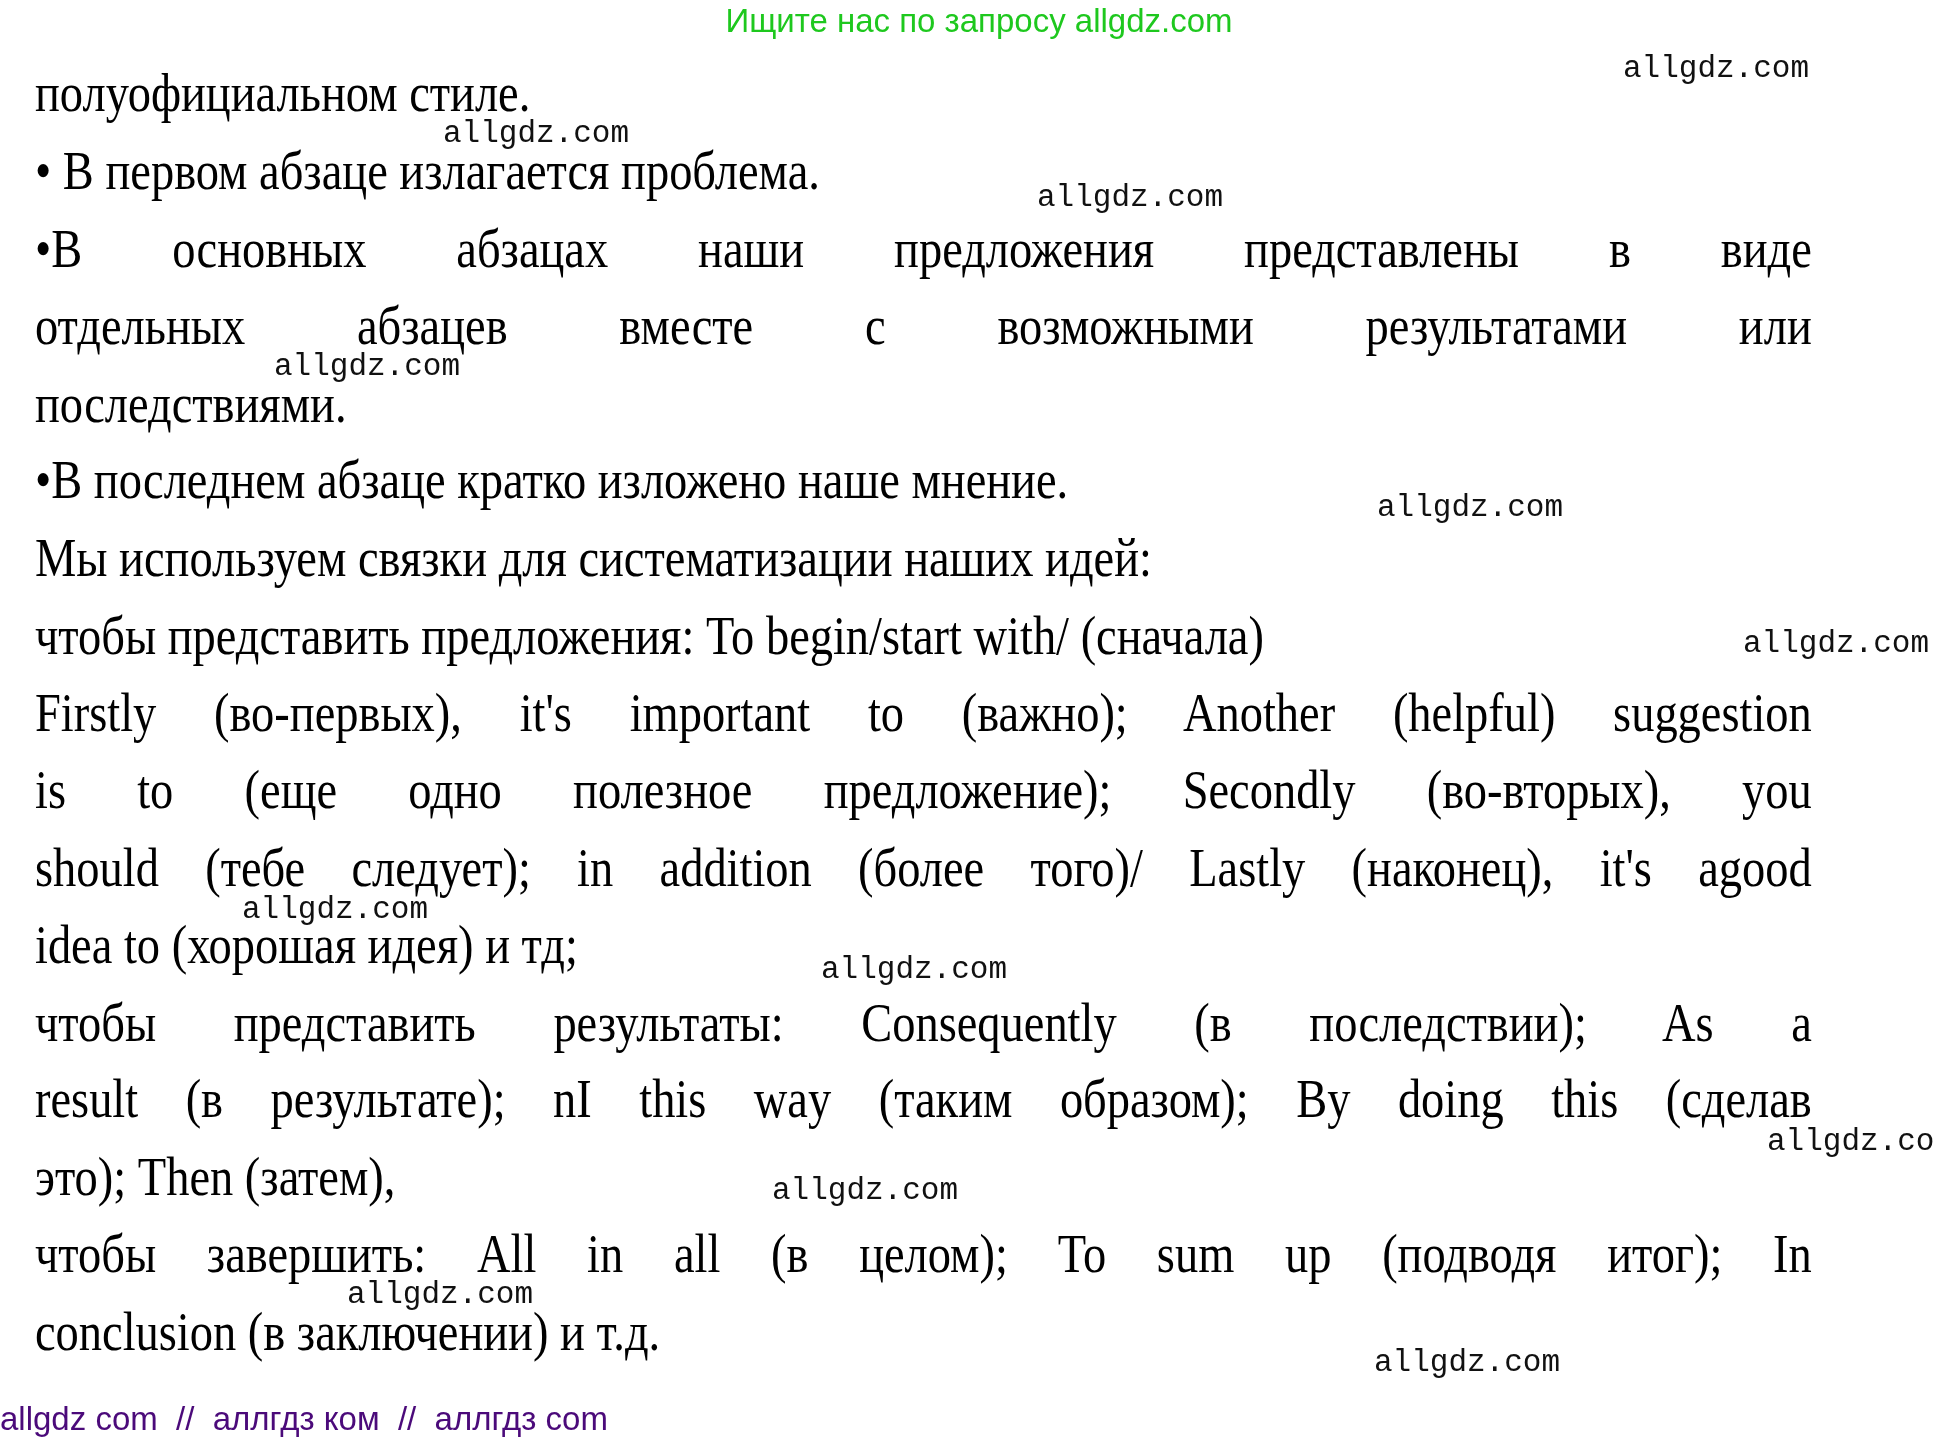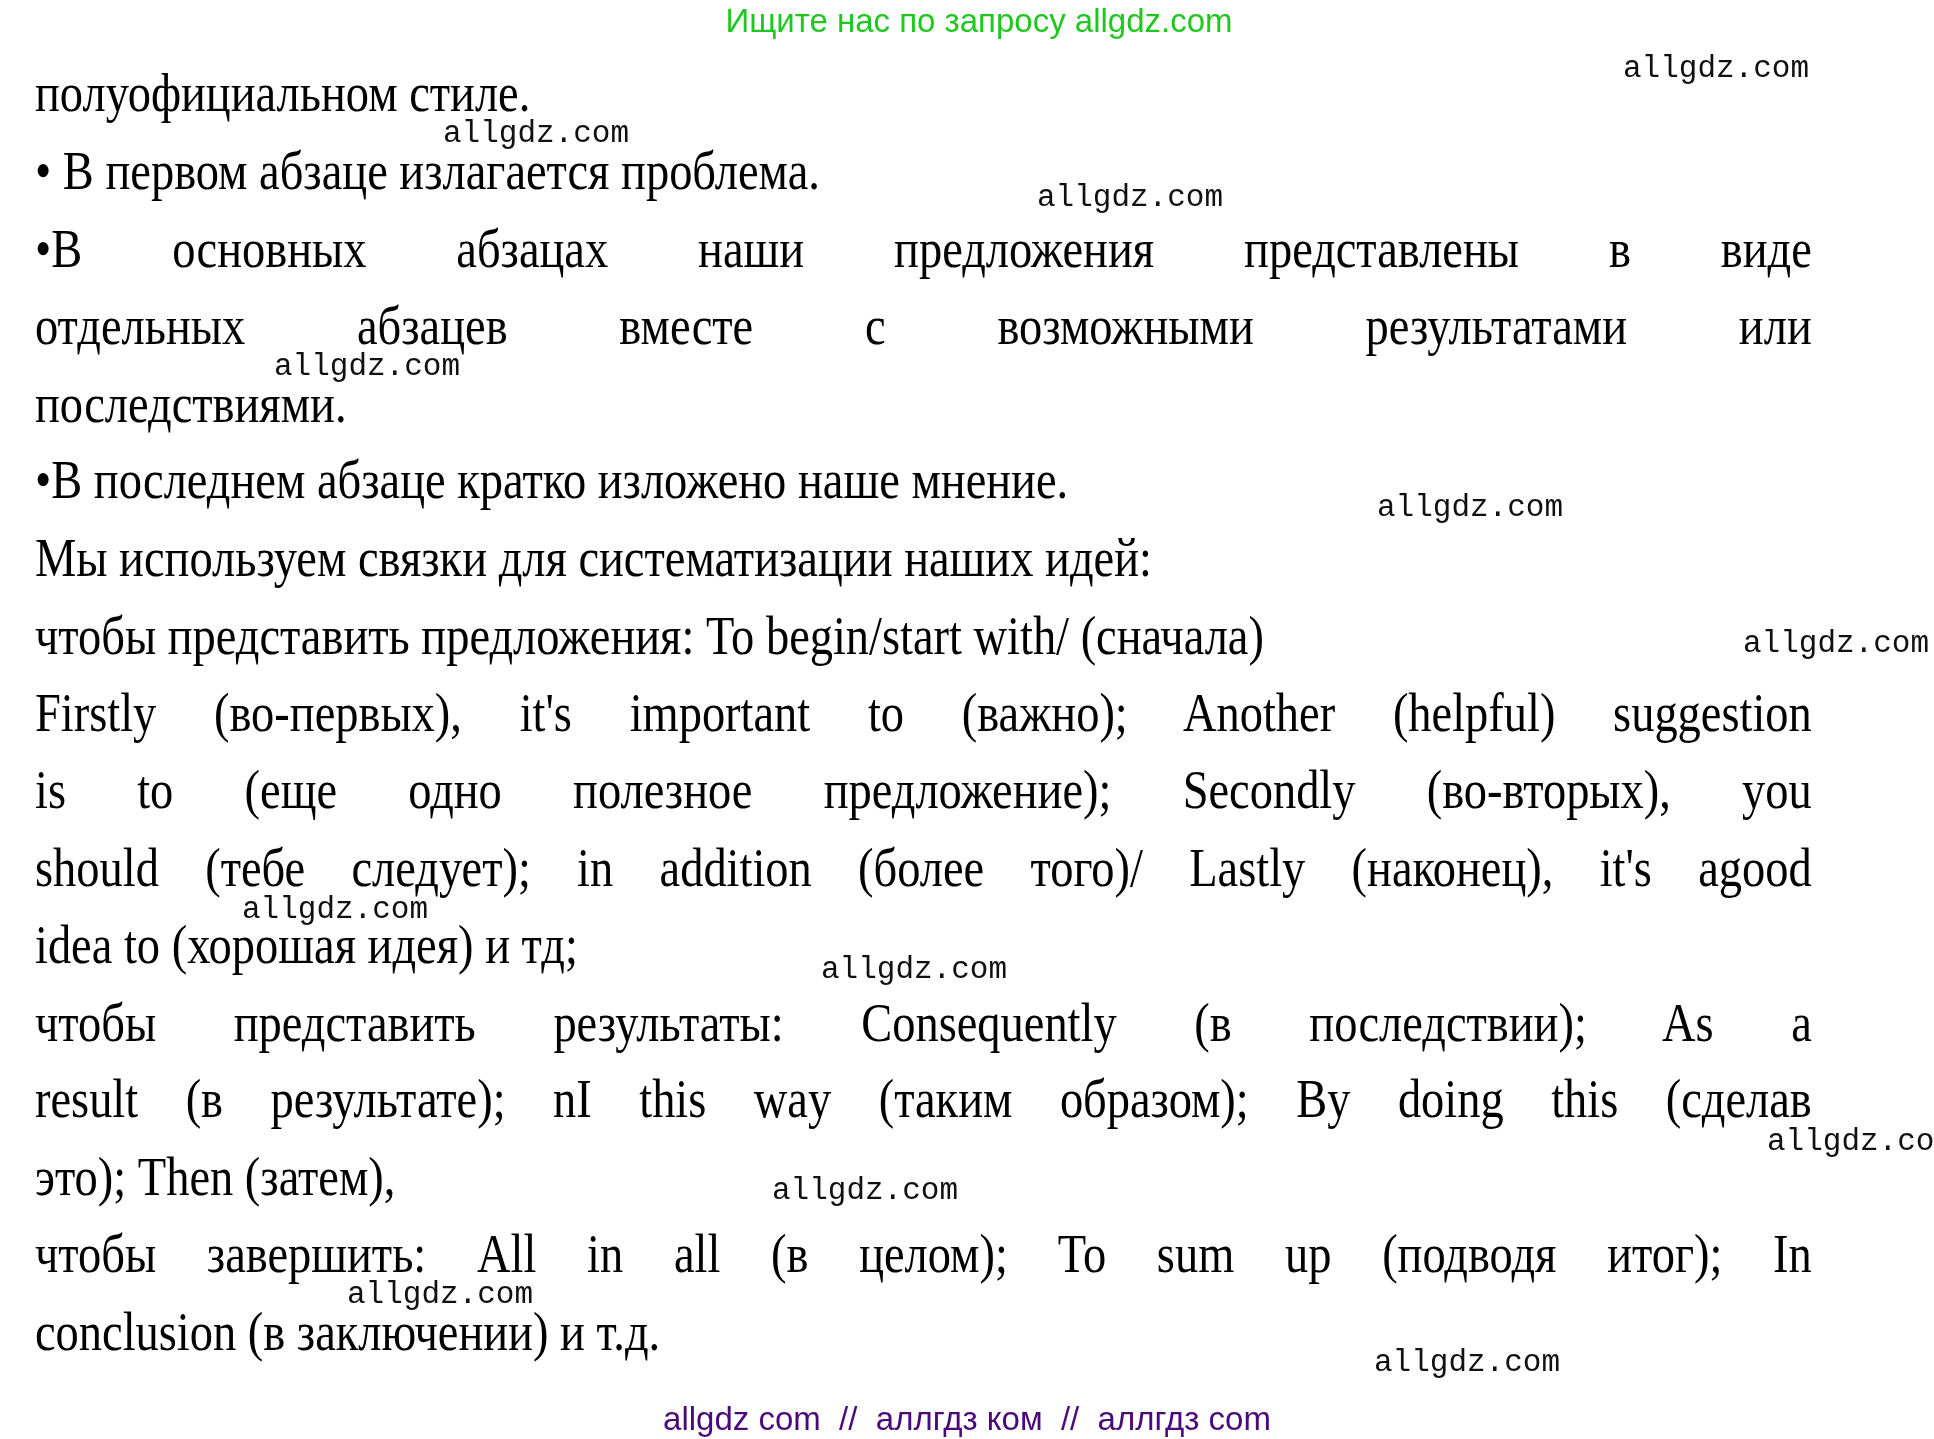--- a/index.html
+++ b/index.html
@@ -14,21 +14,21 @@
     position: absolute; left: 35px; width: 1777px;
     font-family: "Liberation Serif", serif; font-size: 54px; color: #000;
     line-height: 60px; white-space: nowrap; transform: scaleX(0.86); transform-origin: left center;
   }
   .line.justify { text-align: justify; text-align-last: justify; white-space: normal; width: 2066px; }
   .wm {
     position: absolute; font-family: Liberation Mono, monospace; font-size: 31px;
     color: #111; line-height: 34px; white-space: nowrap;
   }
   .footer {
-    position: absolute; left: 0; top: 1400px; width: 1934px; text-align: center;
+    position: absolute; left: 0; top: 1400px; width: 1934px; 
     font-family: "Liberation Sans", sans-serif; font-size: 33px; color: #4b0a7a; line-height: 38px;
     white-space: pre;
   }
 </style>
 </head>
 <body>
 
 <div class="header">Ищите нас по запросу allgdz.com</div>
 
 <div>

